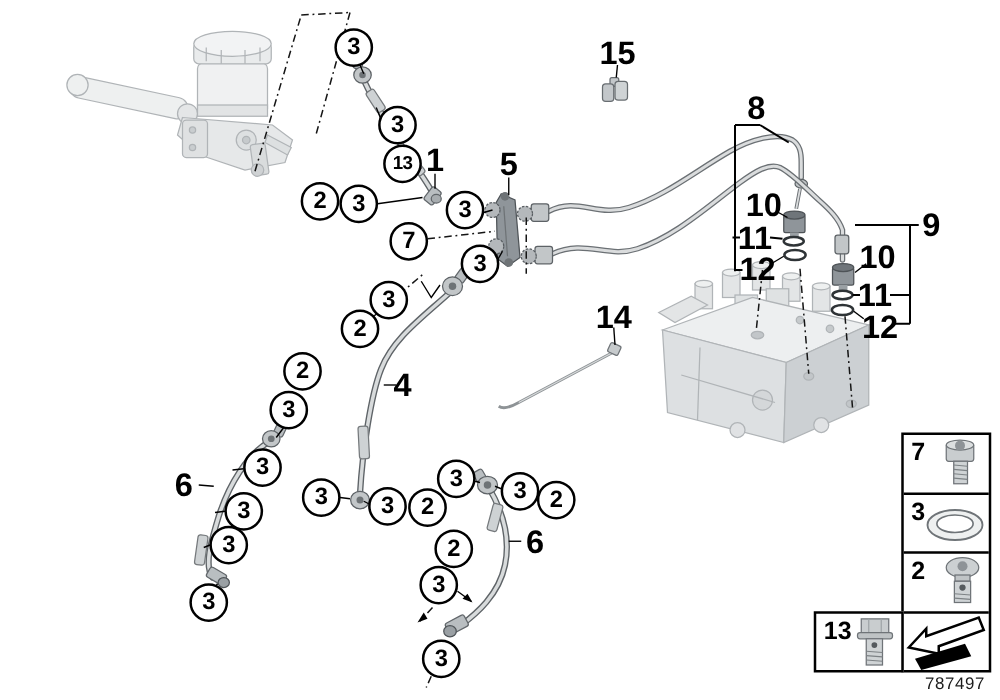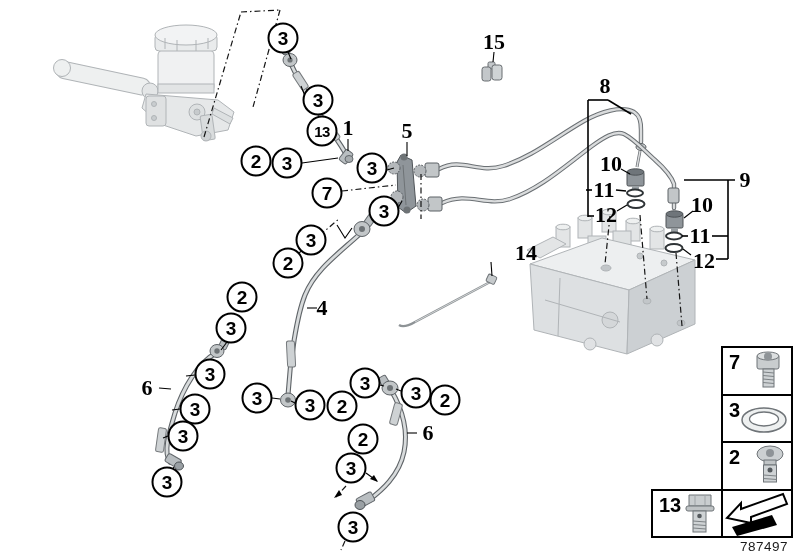--- a/index.html
+++ b/index.html
@@ -5,21 +5,21 @@
   html,body{margin:0;padding:0;background:#fff;}
   #stage{position:relative;width:800px;height:560px;background:#fff;overflow:hidden;
          font-family:"Liberation Sans",sans-serif;}
   #art{position:absolute;left:0;top:0;}
   
   .callout{position:absolute;transform:translate(-50%,-50%);display:flex;align-items:center;
            justify-content:center;font-weight:bold;color:#000;line-height:1;user-select:none;}
   .callout.circle{width:31px;height:31px;border:2.2px solid #000;border-radius:50%;
                   background:#fff;font-size:19px;box-sizing:border-box;}
   .callout.circle.two{font-size:15px;letter-spacing:-0.5px;}
-  .callout.plain{font-size:22px;background:transparent;font-family:Liberation Serif, serif;}
+  .callout.plain{font-size:26px;background:transparent;}
   
   .legend-col{position:absolute;left:721px;top:346px;width:72px;height:192px;border:2px solid #000;
               box-sizing:border-box;background:#fff;display:flex;flex-direction:column;}
   .legend-cell{position:relative;flex:1;border-top:2px solid #000;}
   .legend-cell:first-child{border-top:none;}
   .legend-num{position:absolute;left:6px;top:3px;font-size:20px;font-weight:bold;color:#000;}
   .legend-icon{position:absolute;right:2px;top:1px;}
   .legend-13{position:absolute;left:651px;top:489px;width:72px;height:49px;border:2px solid #000;
              box-sizing:border-box;background:#fff;}
   .partnum{position:absolute;left:735px;top:539px;width:58px;text-align:center;
@@ -303,21 +303,21 @@
       <div class="callout plain" style="left: 147px; top: 388px;">6</div>
       <div class="callout plain" style="left: 428px; top: 433px;">6</div>
       <div class="callout plain" style="left: 605px; top: 86px;">8</div>
       <div class="callout plain" style="left: 745px; top: 180px;">9</div>
       <div class="callout plain" style="left: 611px; top: 164px;">10</div>
       <div class="callout plain" style="left: 604px; top: 190px;">11</div>
       <div class="callout plain" style="left: 606px; top: 215px;">12</div>
       <div class="callout plain" style="left: 702px; top: 205px;">10</div>
       <div class="callout plain" style="left: 700px; top: 236px;">11</div>
       <div class="callout plain" style="left: 704px; top: 261px;">12</div>
-      <div class="callout plain" style="left: 491px; top: 253px; margin-left: 35px;">14</div>
+      <div class="callout plain" style="left: 491px; top: 253px;">14</div>
       <div class="callout plain" style="left: 494px; top: 42px;">15</div>
     </div>
 
 <div class="legend-col">
   <div class="legend-cell">
     <span class="legend-num">7</span>
     <svg class="legend-icon" width="44" height="43" viewBox="0 0 44 43">
       <rect x="12" y="6" width="22" height="14" rx="2" fill="#c9cdcf" stroke="#6f7478"></rect>
       <ellipse cx="23" cy="7" rx="11" ry="4" fill="#dcdfe0" stroke="#6f7478"></ellipse>
       <circle cx="23" cy="7.5" r="4" fill="#8e9397"></circle>

